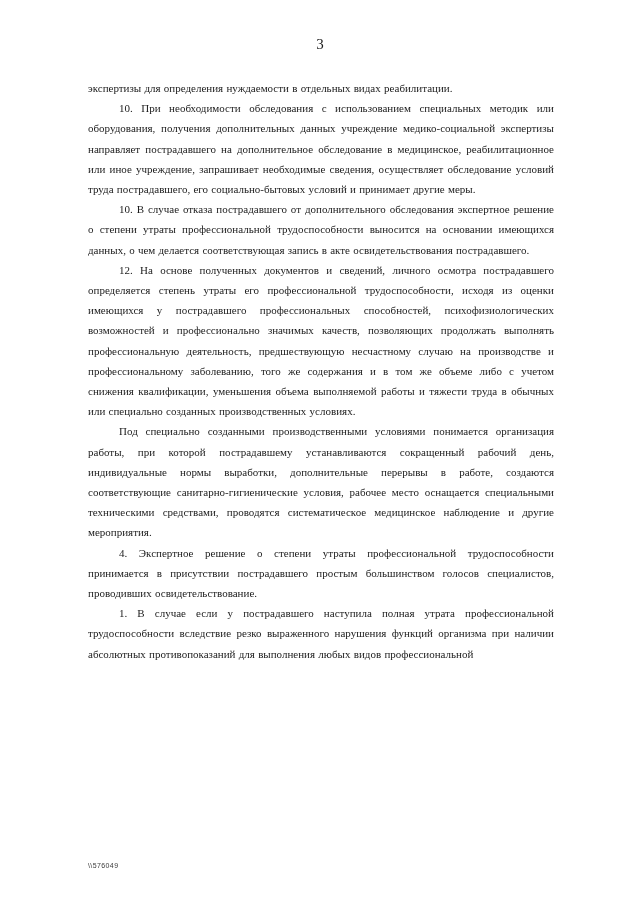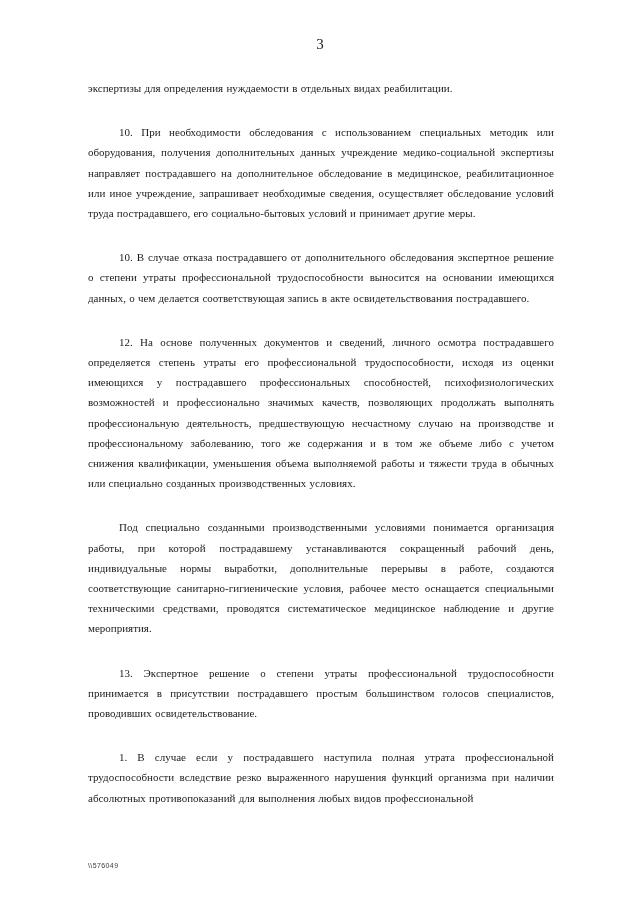--- a/index.html
+++ b/index.html
@@ -35,21 +35,20 @@
     text-align: justify;
     text-align-last: left;
     word-spacing: 0.5px;
   }
   .content p {
     margin: 0;
     padding: 0;
   }
   .content p.indent {
     text-indent: 31px;
-    margin-top: 24px;
   }
   .footer-code {
     position: absolute;
     left: 88px;
     top: 862px;
     font-size: 7px;
     letter-spacing: 0.4px;
     color: #3a3a3a;
     font-family: "Liberation Sans", "DejaVu Sans", sans-serif;
   }
@@ -59,18 +58,18 @@
 
 <div class="page">
   <div class="page-number">3</div>
 
   <div class="content">
       <p>экспертизы для определения нуждаемости в отдельных видах реабилитации.</p>
       <p class="indent">10. При необходимости обследования с использованием специальных методик или оборудования, получения дополнительных данных учреждение медико-социальной экспертизы направляет пострадавшего на дополнительное обследование в медицинское, реабилитационное или иное учреждение, запрашивает необходимые сведения, осуществляет обследование условий труда пострадавшего, его социально-бытовых условий и принимает другие меры.</p>
       <p class="indent">10. В случае отказа пострадавшего от дополнительного обследования экспертное решение о степени утраты профессиональной трудоспособности выносится на основании имеющихся данных, о чем делается соответствующая запись в акте освидетельствования пострадавшего.</p>
       <p class="indent">12. На основе полученных документов и сведений, личного осмотра пострадавшего определяется степень утраты его профессиональной трудоспособности, исходя из оценки имеющихся у пострадавшего профессиональных способностей, психофизиологических возможностей и профессионально значимых качеств, позволяющих продолжать выполнять профессиональную деятельность, предшествующую несчастному случаю на производстве и профессиональному заболеванию, того же содержания и в том же объеме либо с учетом снижения квалификации, уменьшения объема выполняемой работы и тяжести труда в обычных или специально созданных производственных условиях.</p>
       <p class="indent">Под специально созданными производственными условиями понимается организация работы, при которой пострадавшему устанавливаются сокращенный рабочий день, индивидуальные нормы выработки, дополнительные перерывы в работе, создаются соответствующие санитарно-гигиенические условия, рабочее место оснащается специальными техническими средствами, проводятся систематическое медицинское наблюдение и другие мероприятия.</p>
-      <p class="indent">13. Экспертное решение о степени утраты профессиональной трудоспособности принимается в присутствии пострадавшего простым большинством голосов специалистов, проводивших освидетельствование.</p>
+      <p class="indent">4. Экспертное решение о степени утраты профессиональной трудоспособности принимается в присутствии пострадавшего простым большинством голосов специалистов, проводивших освидетельствование.</p>
       <p class="indent">1. В случае если у пострадавшего наступила полная утрата профессиональной трудоспособности вследствие резко выраженного нарушения функций организма при наличии абсолютных противопоказаний для выполнения любых видов профессиональной</p>
     </div>
 
   <div class="footer-code">\\576049</div>
 </div>
 
 </body></html>

